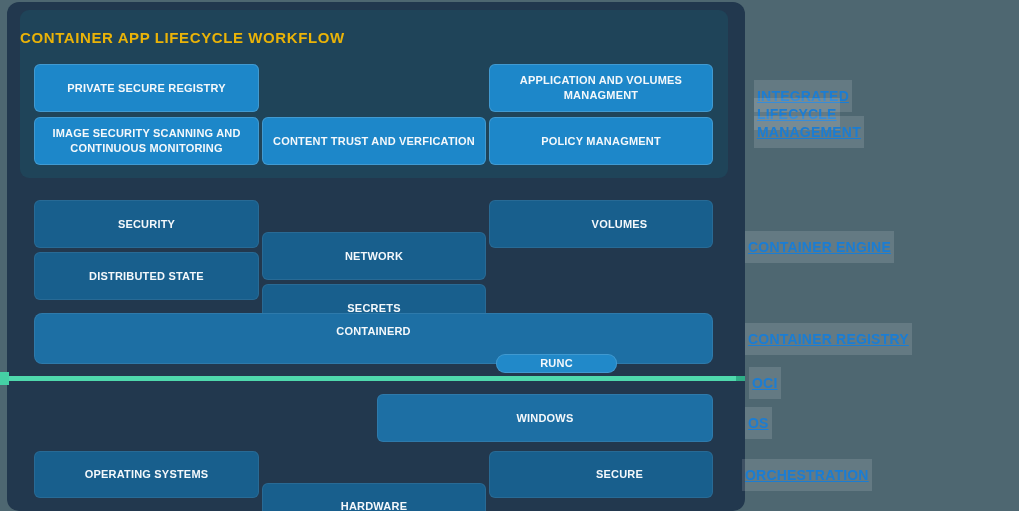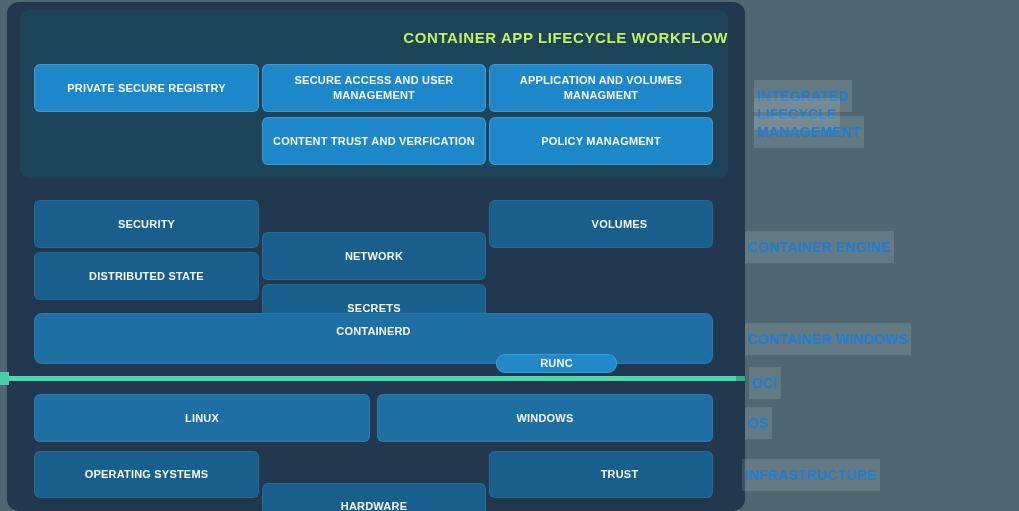--- a/index.html
+++ b/index.html
@@ -32,22 +32,22 @@
     width: 708px;
     height: 168px;
     background: var(--inner-panel-bg, #1f4459);
     border-radius: 9px;
   }
   .workflow-title {
     position: absolute;
     left: 0;
     top: 19px;
     width: 100%;
-    text-align: right;
-    color: #bef264;
+    text-align: left;
+    color: #eab308;
     font-size: 15px;
     font-weight: bold;
     letter-spacing: 0.6px;
   }
   .box {
     position: absolute;
     display: flex;
     align-items: center;
     justify-content: center;
     text-align: center;
@@ -144,69 +144,69 @@
     color: var(--label-blue, #1b7dd3);
     font-size: 14px;
     font-weight: bold;
     letter-spacing: 0.2px;
     line-height: 1.28;
   }
   .side-label > span {
     background: var(--label-highlight, rgba(255,255,255,0.13));
     padding: 8px 3px;
     box-decoration-break: clone;
+    text-decoration: underline;
     -webkit-box-decoration-break: clone;
   }
   .lbl-lifecycle      { left: 754px; top: 88px;  width: 162px; }
   .lbl-engine         { left: 745px; top: 239px; }
   .lbl-runtime        { left: 745px; top: 331px; }
   .lbl-oci            { left: 749px; top: 375px; }
   .lbl-os             { left: 745px; top: 415px; }
   .lbl-infrastructure { left: 742px; top: 467px; }
 </style>
 </head>
 <body>
 
 <div class="canvas">
 
   <div class="panel">
 
     <div class="inner-panel">
       <div class="workflow-title">CONTAINER APP LIFECYCLE WORKFLOW</div>
       <div class="box bright wc1 wr1">PRIVATE SECURE REGISTRY</div>
-      <div class="box bright wc2 wr1">SECURE ACCESS AND USER MANAGEMENT</div>
       <div class="box bright wc3 wr1">APPLICATION AND VOLUMES MANAGMENT</div>
+      <div class="box bright wc1 wr2">IMAGE SECURITY SCANNING AND CONTINUOUS MONITORING</div>
       <div class="box bright wc2 wr2">CONTENT TRUST AND VERFICATION</div>
       <div class="box bright wc3 wr2">POLICY MANAGMENT</div>
     </div>
 
     <div class="box dark c1 r-eng1">SECURITY</div>
     <div class="box dark c2 r-eng1">NETWORK</div>
     <div class="box dark c3 r-eng1">VOLUMES</div>
     <div class="box dark c1 r-eng2">DISTRIBUTED STATE</div>
     <div class="box dark c2 r-eng2">SECRETS</div>
 
     <div class="box medium containerd">
       <span class="containerd-label">CONTAINERD</span>
       <div class="box runc">RUNC</div>
     </div>
 
-    <div class="box medium os-linux">LINUX</div>
     <div class="box medium os-windows">WINDOWS</div>
 
     <div class="box dark c1 r-infra">OPERATING SYSTEMS</div>
     <div class="box dark c2 r-infra">HARDWARE</div>
-    <div class="box dark c3 r-infra">TRUST</div>
+    <div class="box dark c3 r-infra">SECURE</div>
 
   </div>
 
   <div class="teal-line"></div>
   <div class="teal-cap-left"></div>
   <div class="teal-cap-right"></div>
 
   <div class="side-label lbl-lifecycle"><span>INTEGRATED LIFECYCLE MANAGEMENT</span></div>
   <div class="side-label lbl-engine"><span>CONTAINER ENGINE</span></div>
-  <div class="side-label lbl-runtime"><span>CONTAINER WINDOWS</span></div>
+  <div class="side-label lbl-runtime"><span>CONTAINER REGISTRY</span></div>
   <div class="side-label lbl-oci"><span>OCI</span></div>
   <div class="side-label lbl-os"><span>OS</span></div>
-  <div class="side-label lbl-infrastructure"><span>INFRASTRUCTURE</span></div>
+  <div class="side-label lbl-infrastructure"><span>ORCHESTRATION</span></div>
 
 </div>
 
 </body></html>

